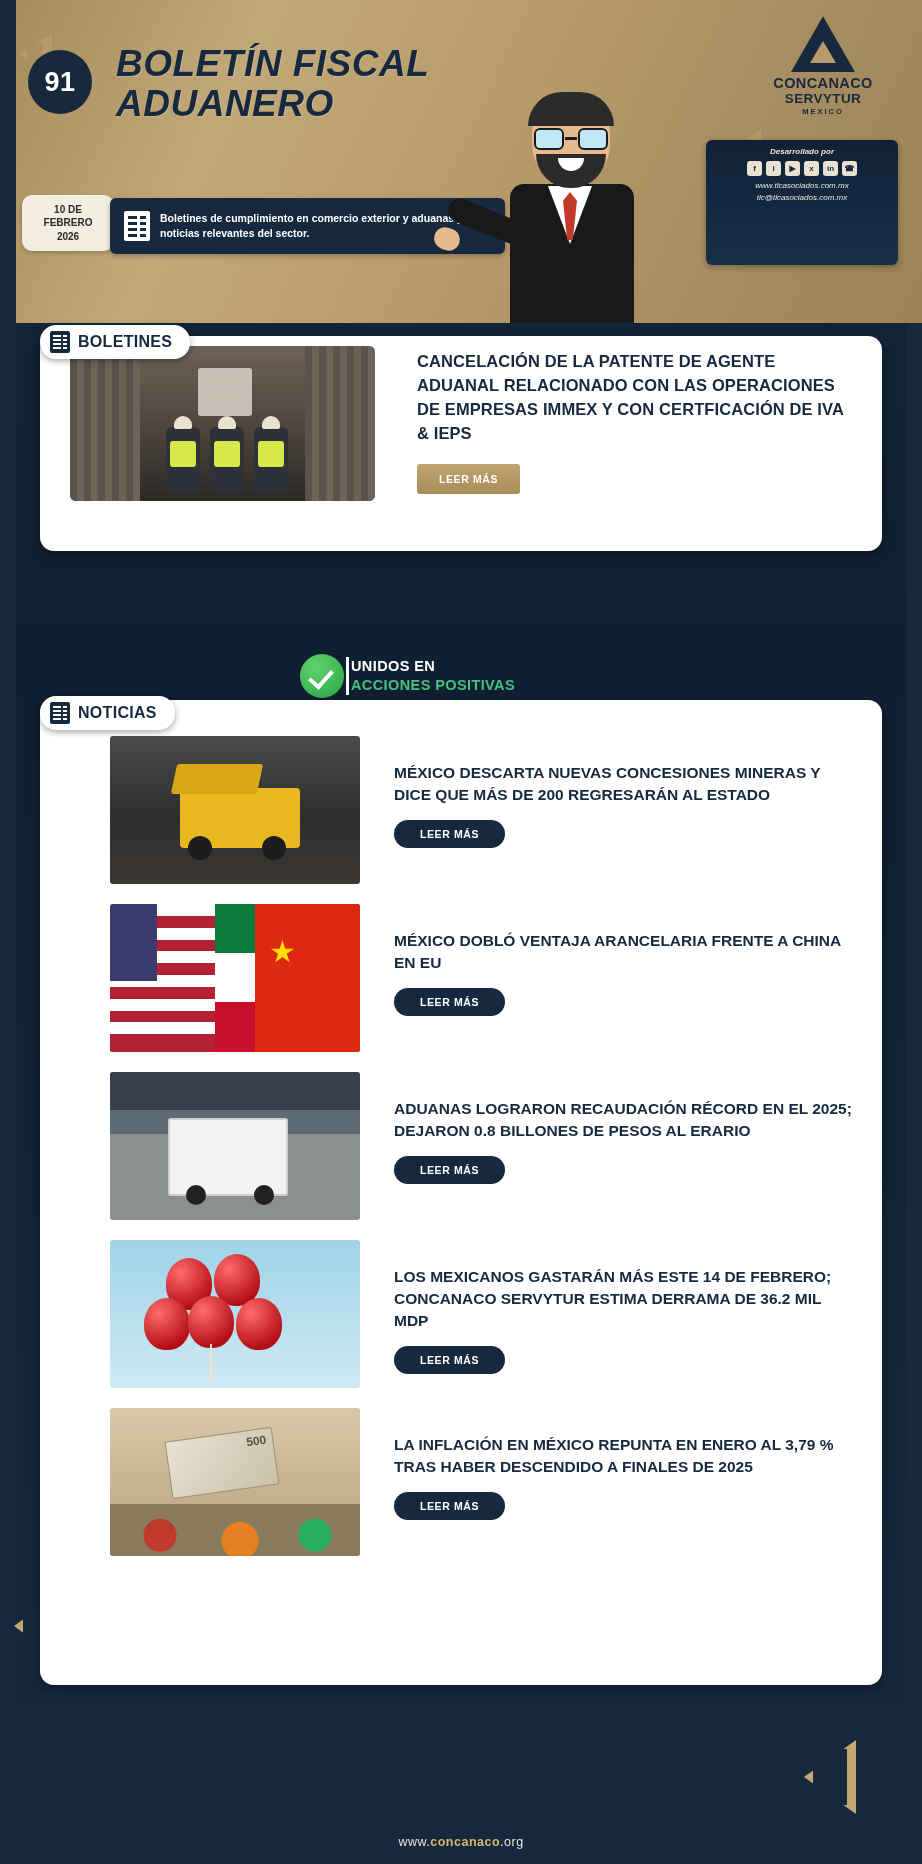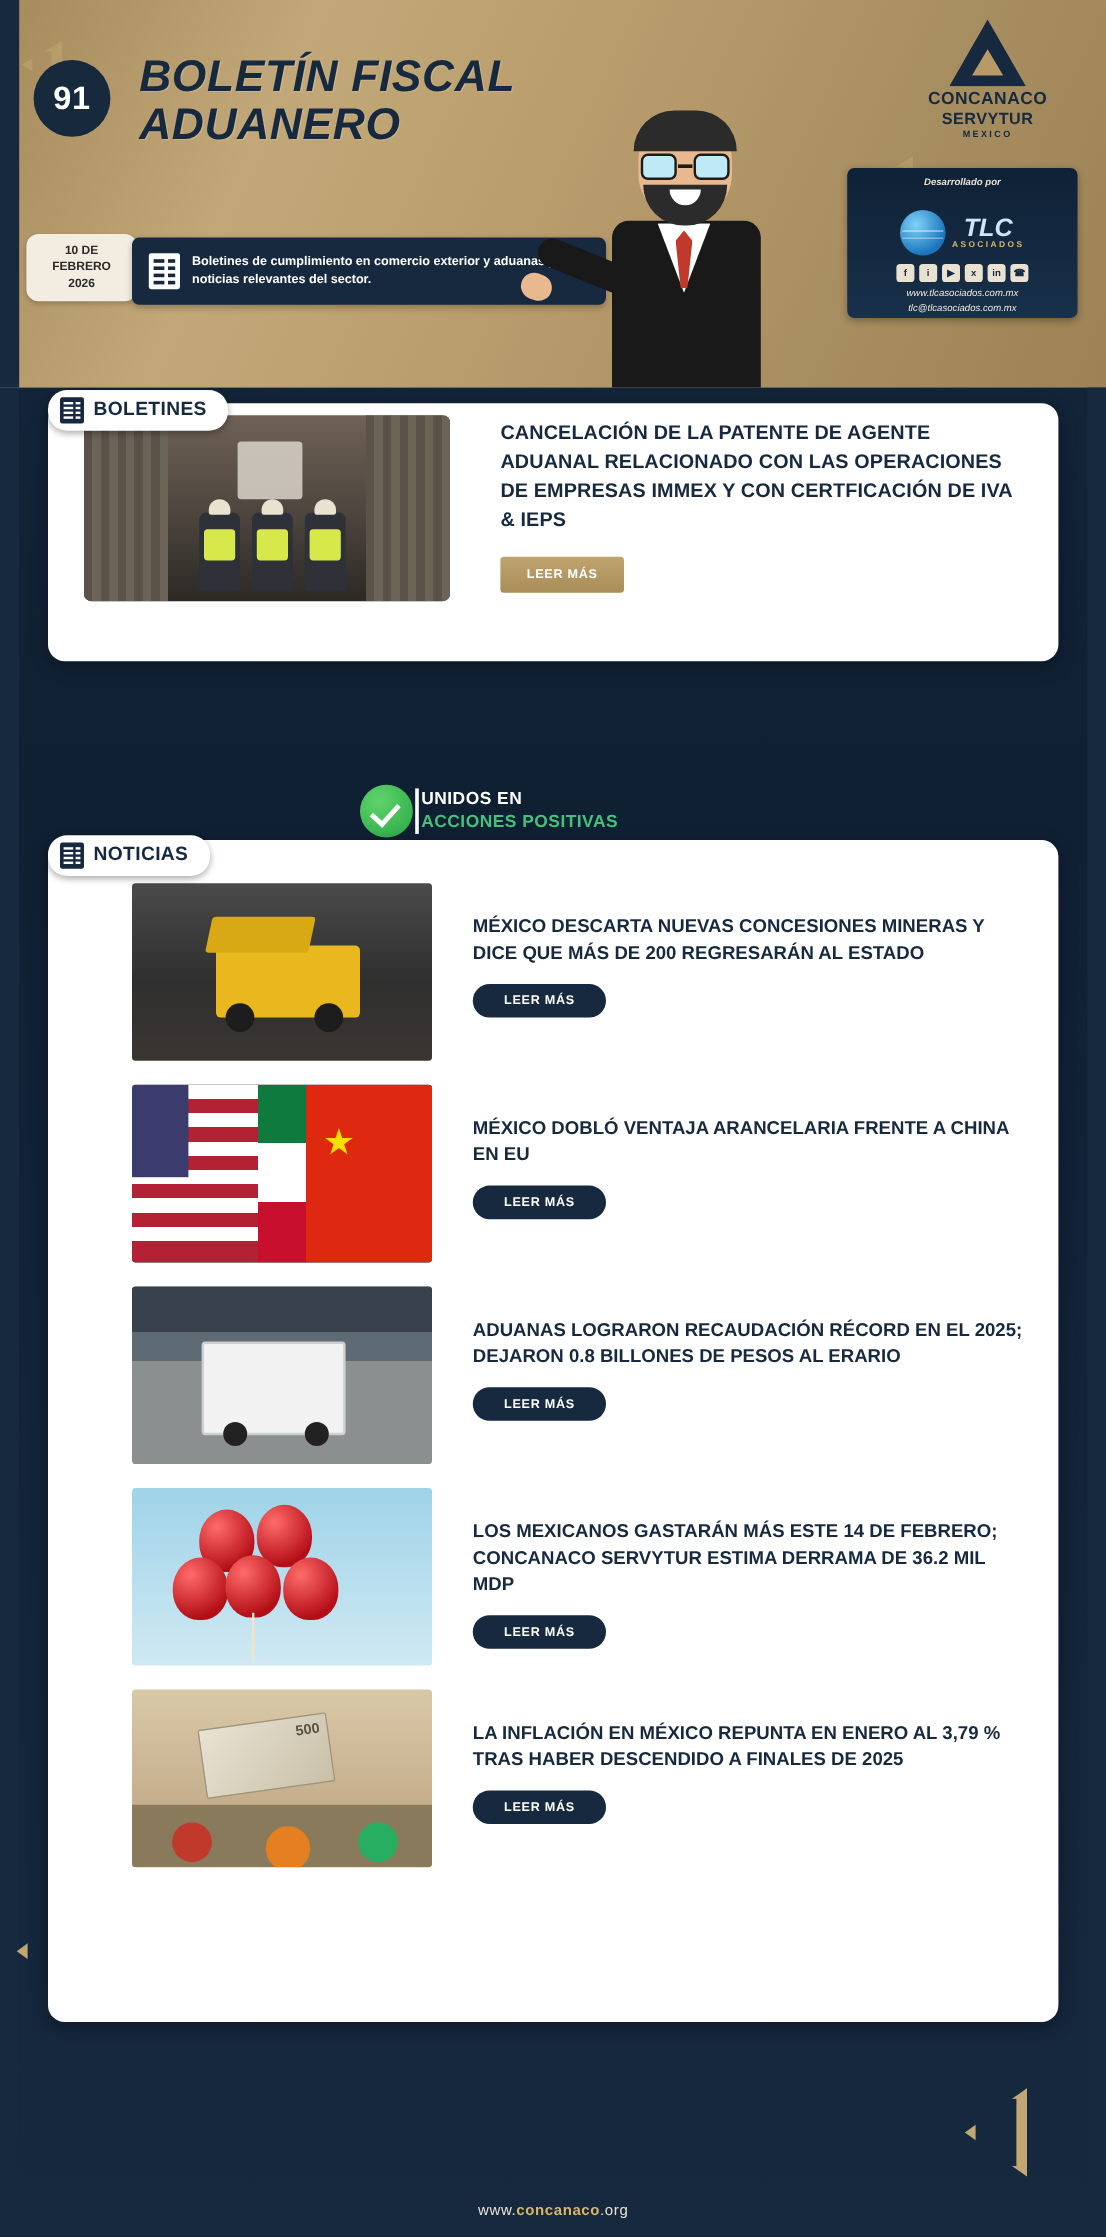--- a/index.html
+++ b/index.html
@@ -145,21 +145,21 @@
   .brand-logo .bsub { color:#16293f; font-size:13.5px; font-weight:bold; letter-spacing:.4px; }
   .brand-logo .bcountry { color:#16293f; font-size:7.5px; font-weight:bold; letter-spacing:2px; margin-top:1px; }
 
   
   .tlc-panel {
     position:absolute; right: 24px; top: 140px; width: 192px; height: 125px;
     background: linear-gradient(180deg,#0f2136,#18304a);
     border-radius: 6px; padding: 7px 8px 6px; text-align:center;
     box-shadow: 0 2px 6px rgba(0,0,0,.3);
   }
-  .tlc-panel .dev { color:#e9e2d2; font-size:8px; font-style: italic; font-weight:bold; margin-bottom:17px;}
+  .tlc-panel .dev { color:#e9e2d2; font-size:8px; font-style: italic; font-weight:bold; margin-bottom:0;}
   .tlc-panel .tlclogo { display:flex; align-items:center; justify-content:center; gap:5px; height:42px;}
   .tlc-panel .globe {
     width: 38px; height: 38px; border-radius:50%;
     background: radial-gradient(circle at 35% 32%, #7fd3f7, #1b75bb 70%);
     position: relative;
   }
   .tlc-panel .globe::after{
     content:""; position:absolute; left:2px; top:17px; width:34px; height:5px;
     border-top:1.5px solid rgba(255,255,255,.65); border-bottom:1.5px solid rgba(255,255,255,.45);
   }
@@ -406,27 +406,20 @@
 
     <div class="brand-logo">
       <div class="mark"></div>
       <div class="bname">CONCANACO</div>
       <div class="bsub">SERVYTUR</div>
       <div class="bcountry">MEXICO</div>
     </div>
 
     <div class="tlc-panel">
       <div class="dev">Desarrollado por</div>
-      <div class="tlclogo">
-        <span class="globe"></span>
-        <span class="tlctext">
-          <span>TLC</span>
-          <small>ASOCIADOS</small>
-        </span>
-      </div>
       <div class="socials">
         <i>f</i>
         <i>i</i>
         <i>▶</i>
         <i>x</i>
         <i>in</i>
         <i>☎</i>
       </div>
       <div class="url">www.tlcasociados.com.mx</div>
       <div class="url">tlc@tlcasociados.com.mx</div>

